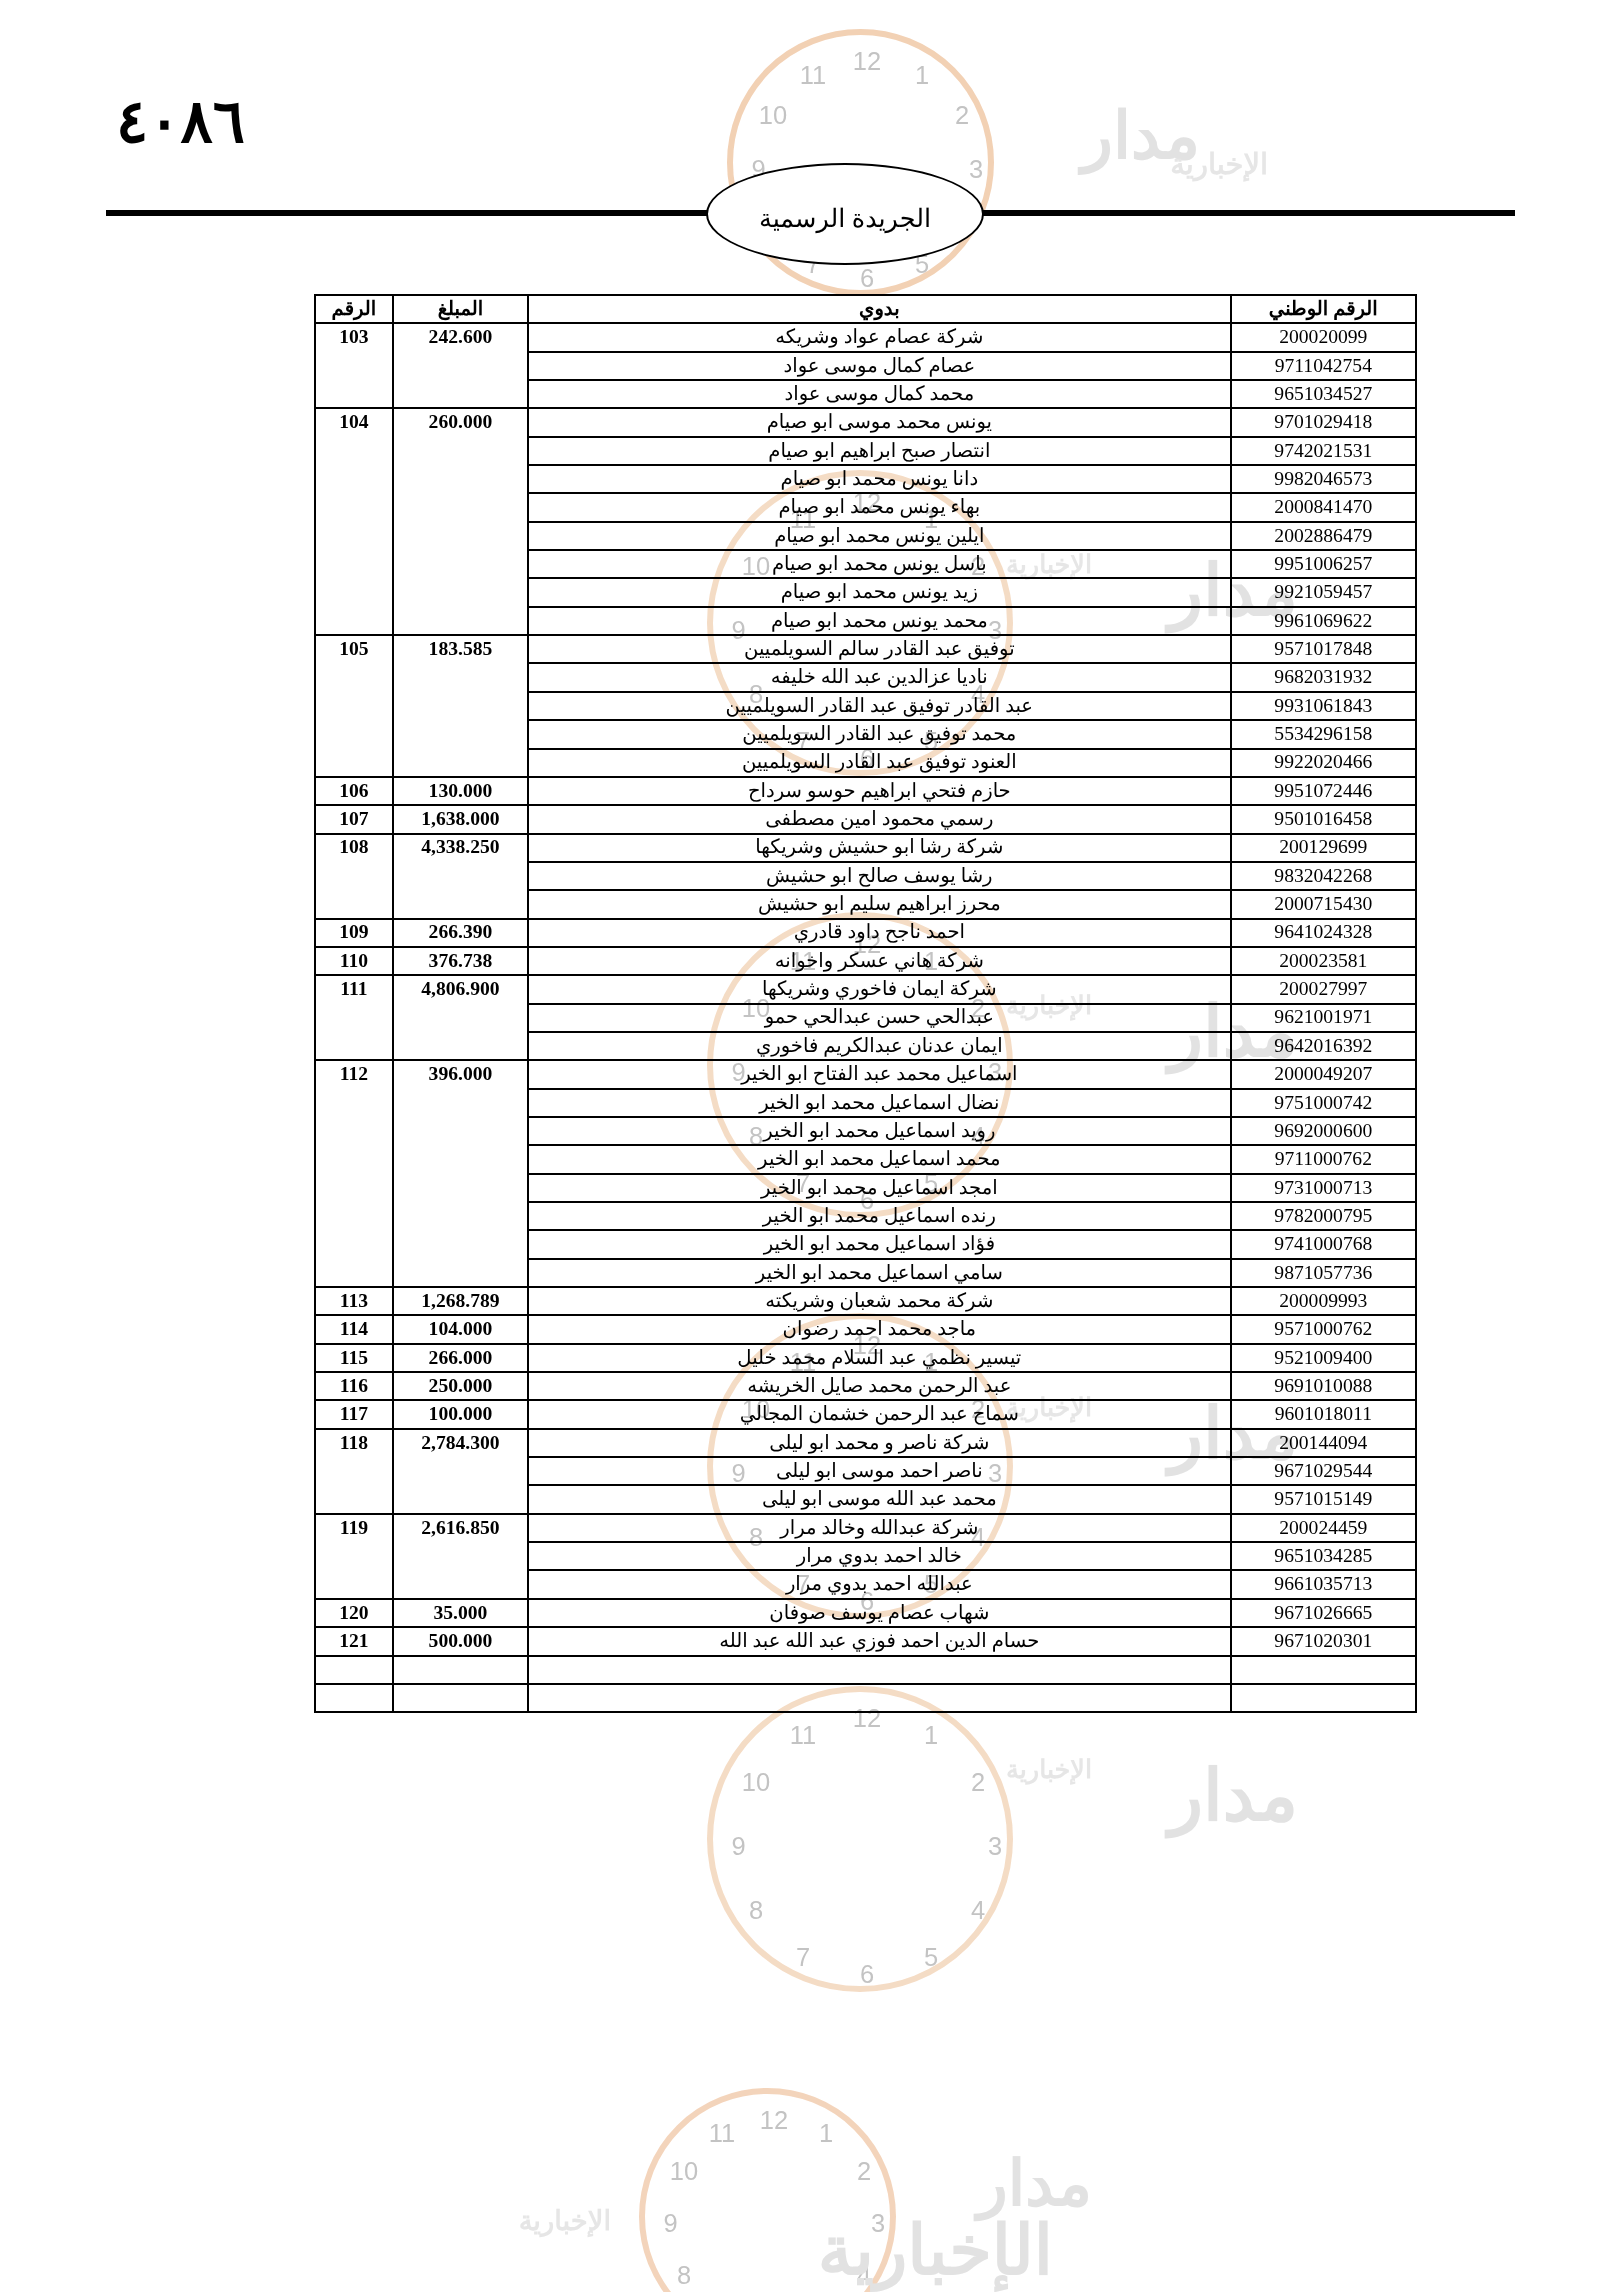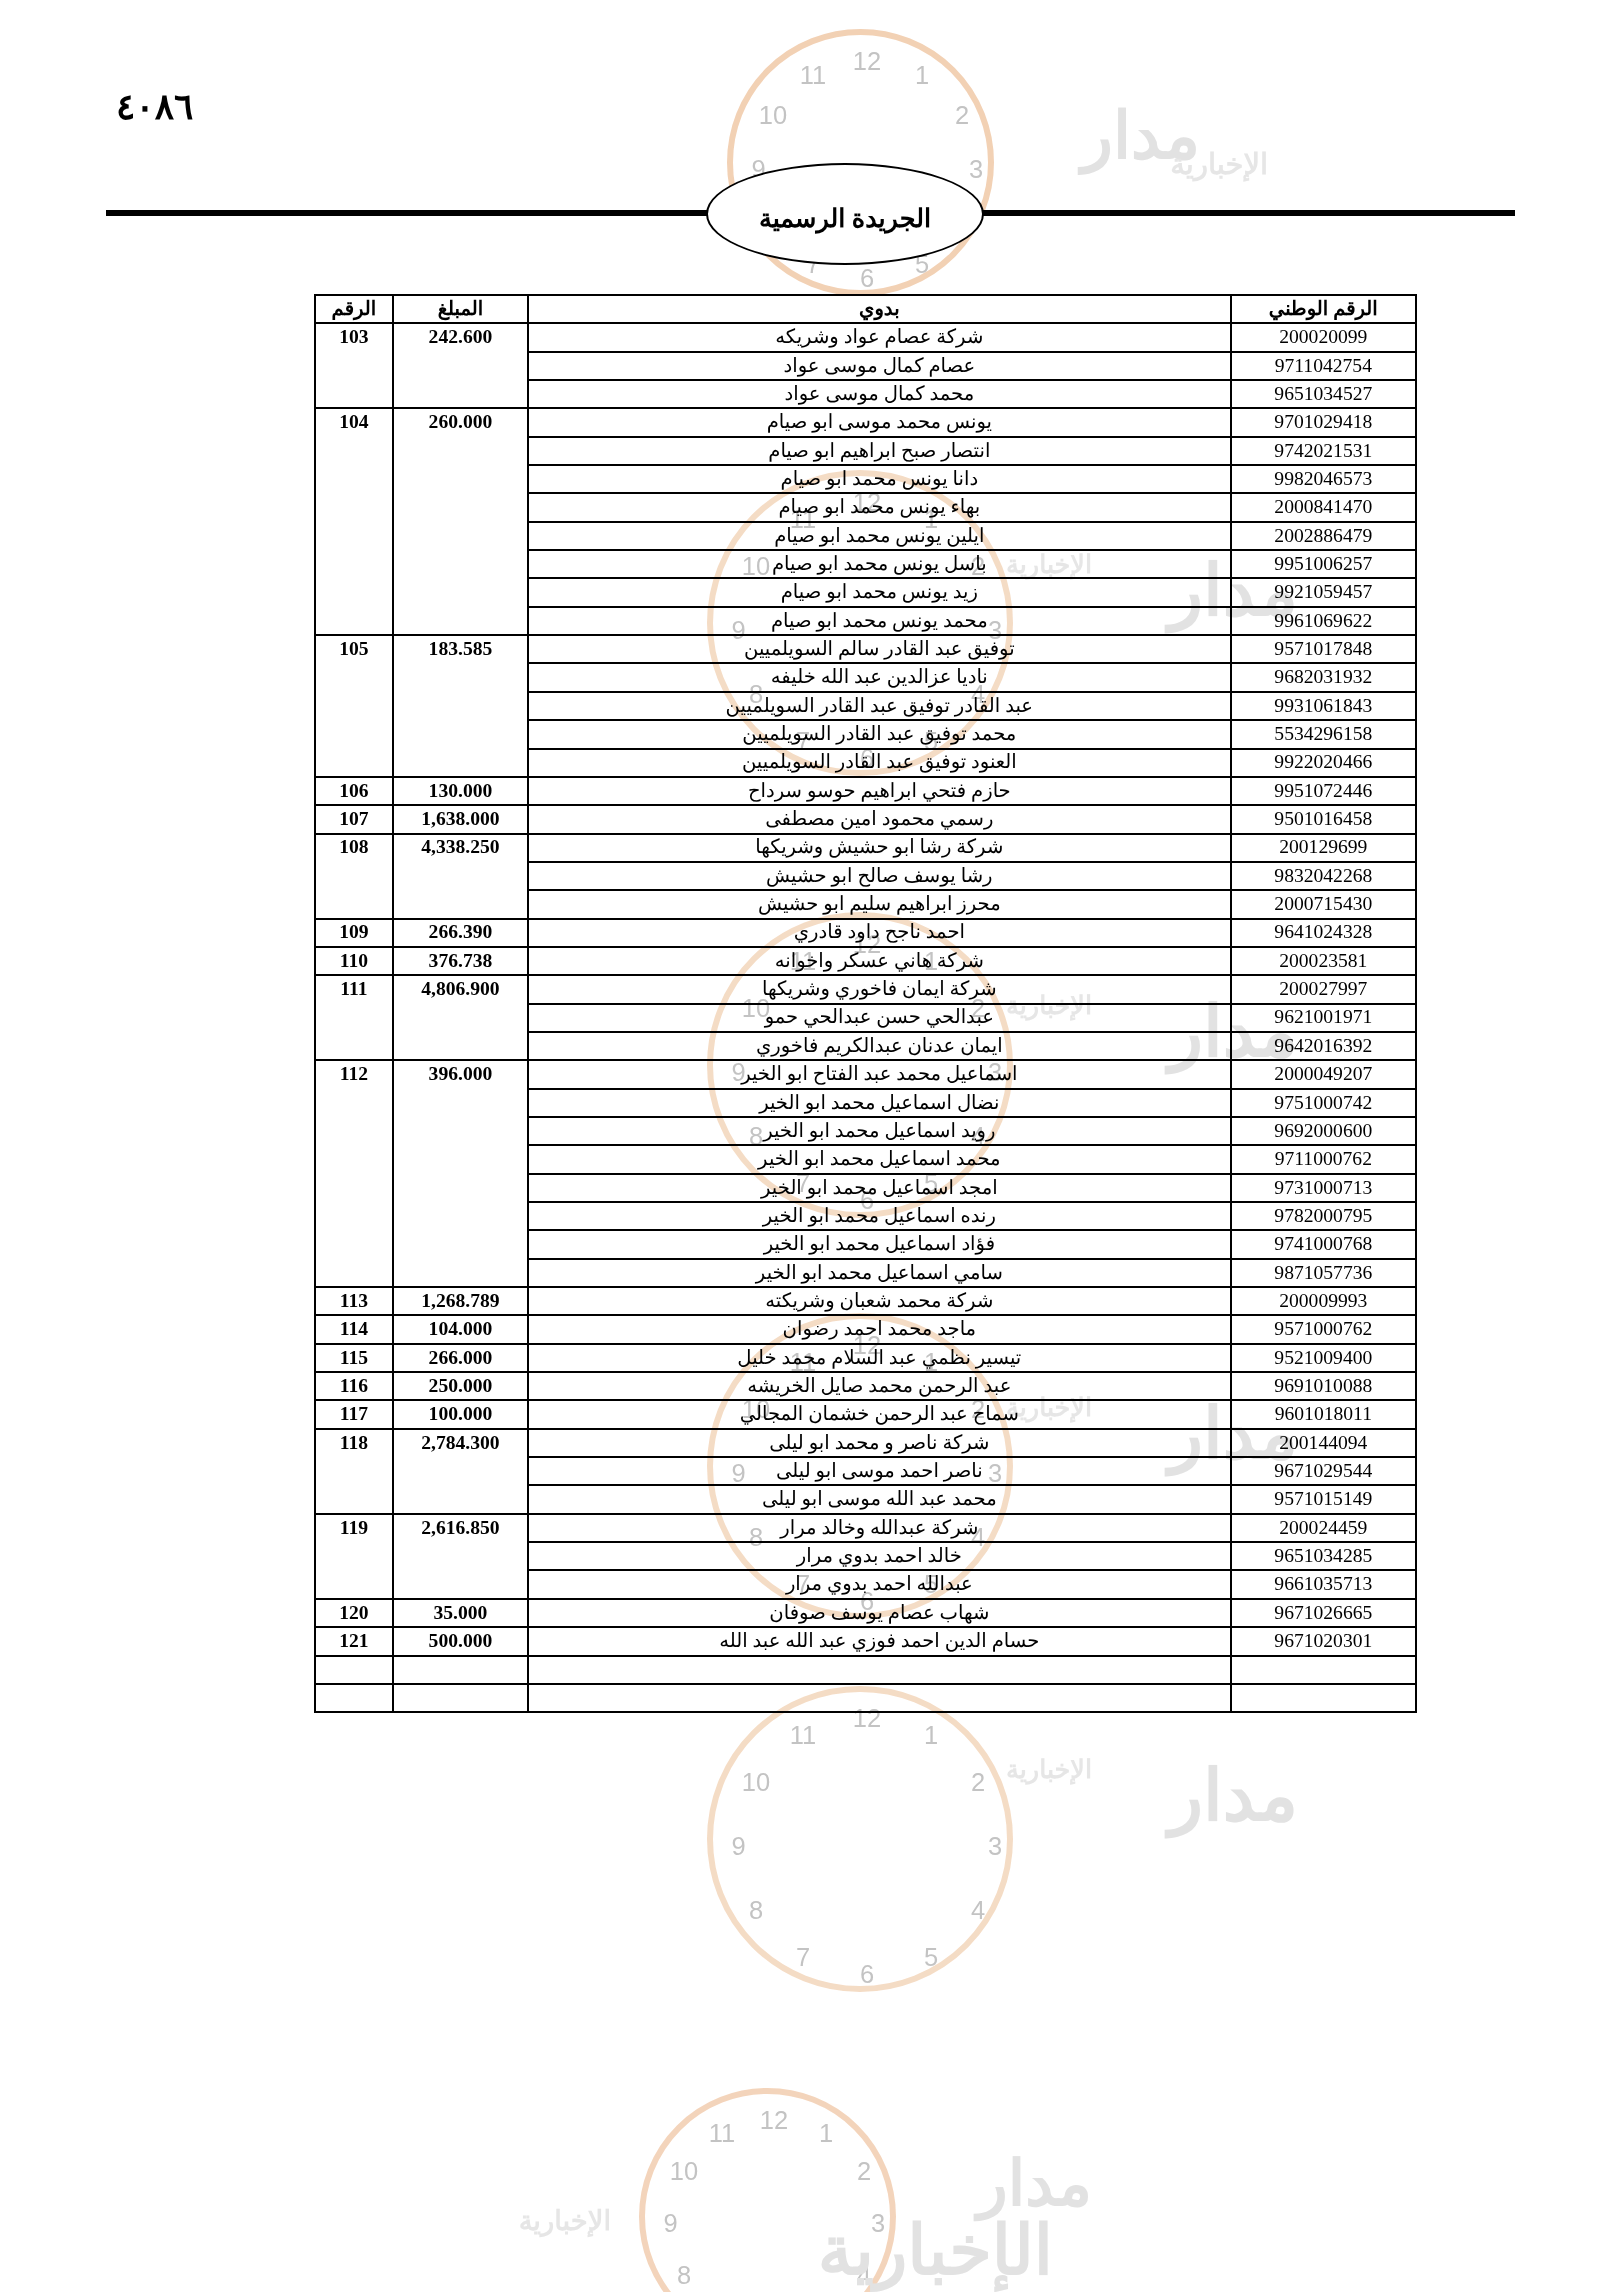--- a/index.html
+++ b/index.html
@@ -45,21 +45,21 @@
     font-family: "Liberation Sans", sans-serif;
     color: #e6e6e6;
     font-weight: bold;
   }
 
   
   .page-number {
     position: absolute;
     top: 86px;
     left: 116px;
-    font-size: 36px;
+    font-size: 60px;
     font-weight: bold;
     letter-spacing: 3.9px;
     z-index: 3;
   }
   .header-rule {
     position: absolute;
     top: 210px;
     right: 106px;
     left: 106px;
     height: 5.9px;
@@ -75,21 +75,21 @@
     border: 2.9px solid #000;
     border-radius: 50%;
     background: #fff;
     display: flex;
     align-items: center;
     justify-content: center;
     z-index: 4;
   }
   .header-oval span {
     font-size: 25.5px;
-    font-weight: bold;
+    font-weight: normal;
     margin-top: 8px;
   }
 
   
   .tbl-wrap {
     position: absolute;
     top: 294px;
     right: 204px;
     width: 1103px;
     z-index: 3;

